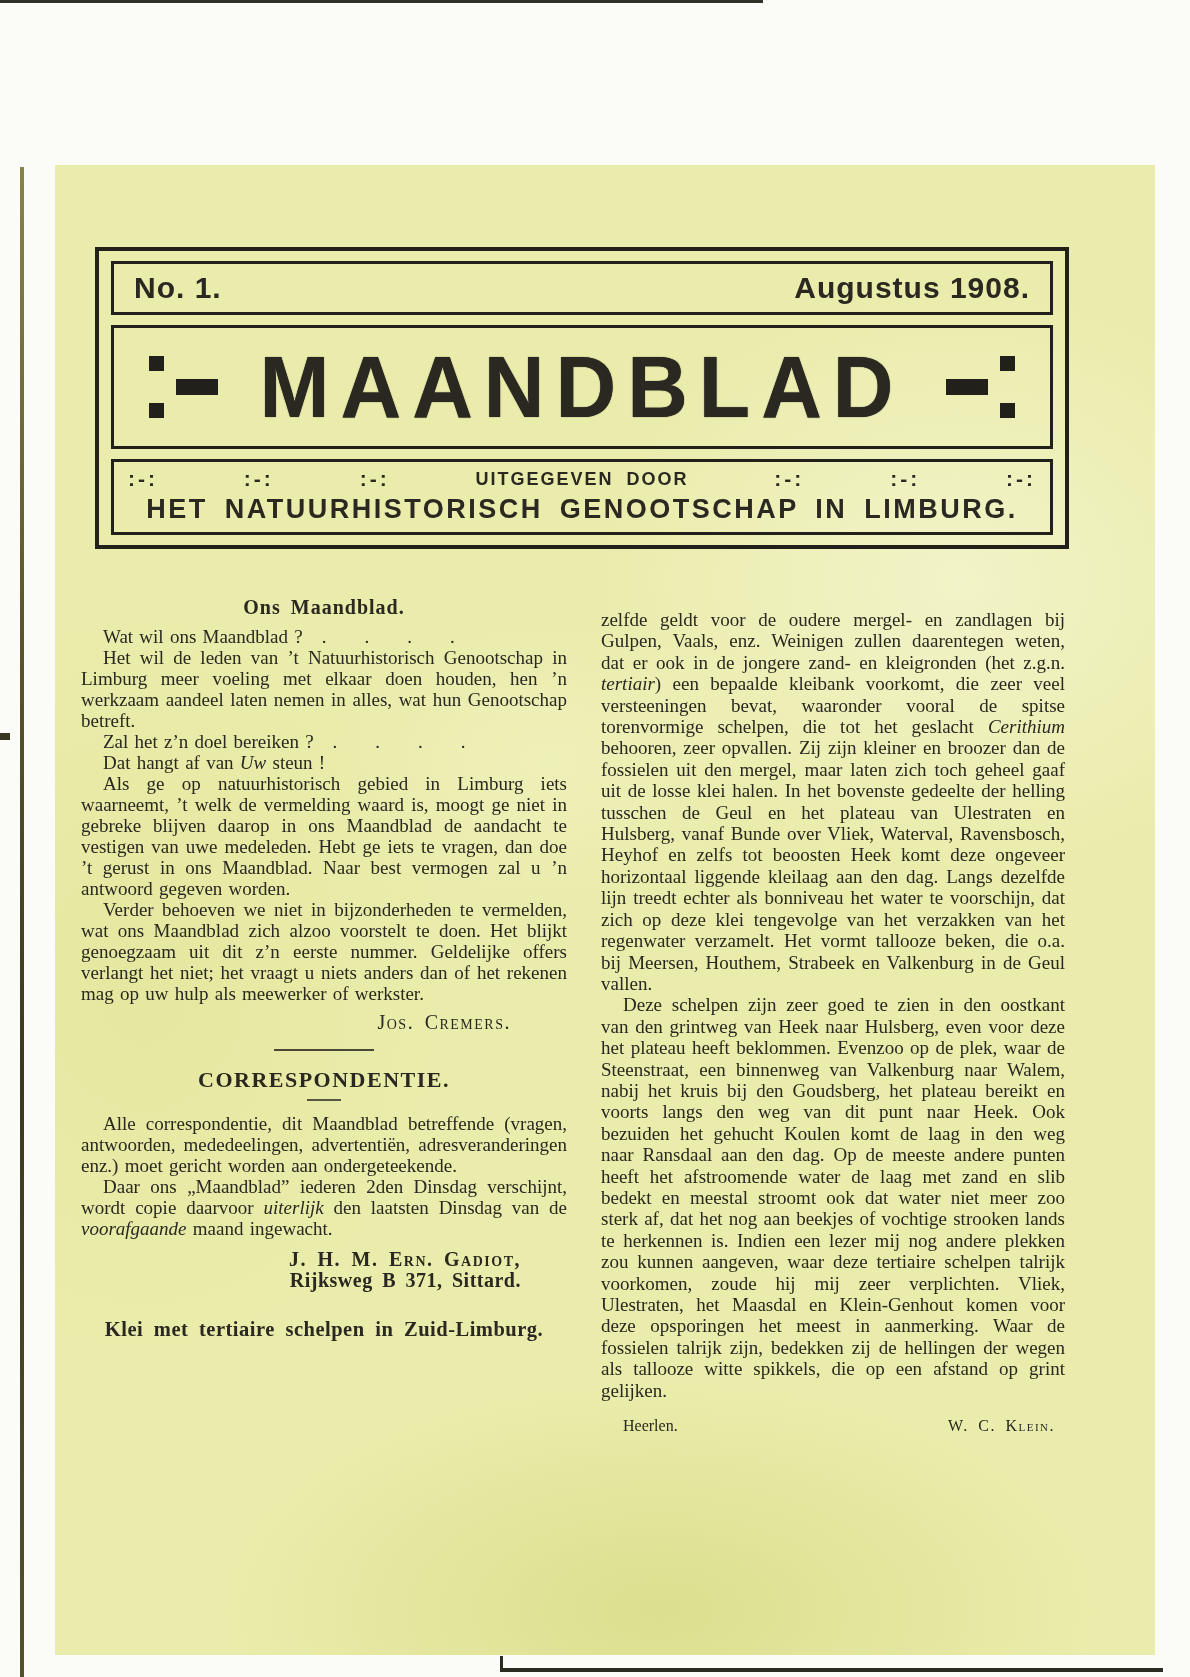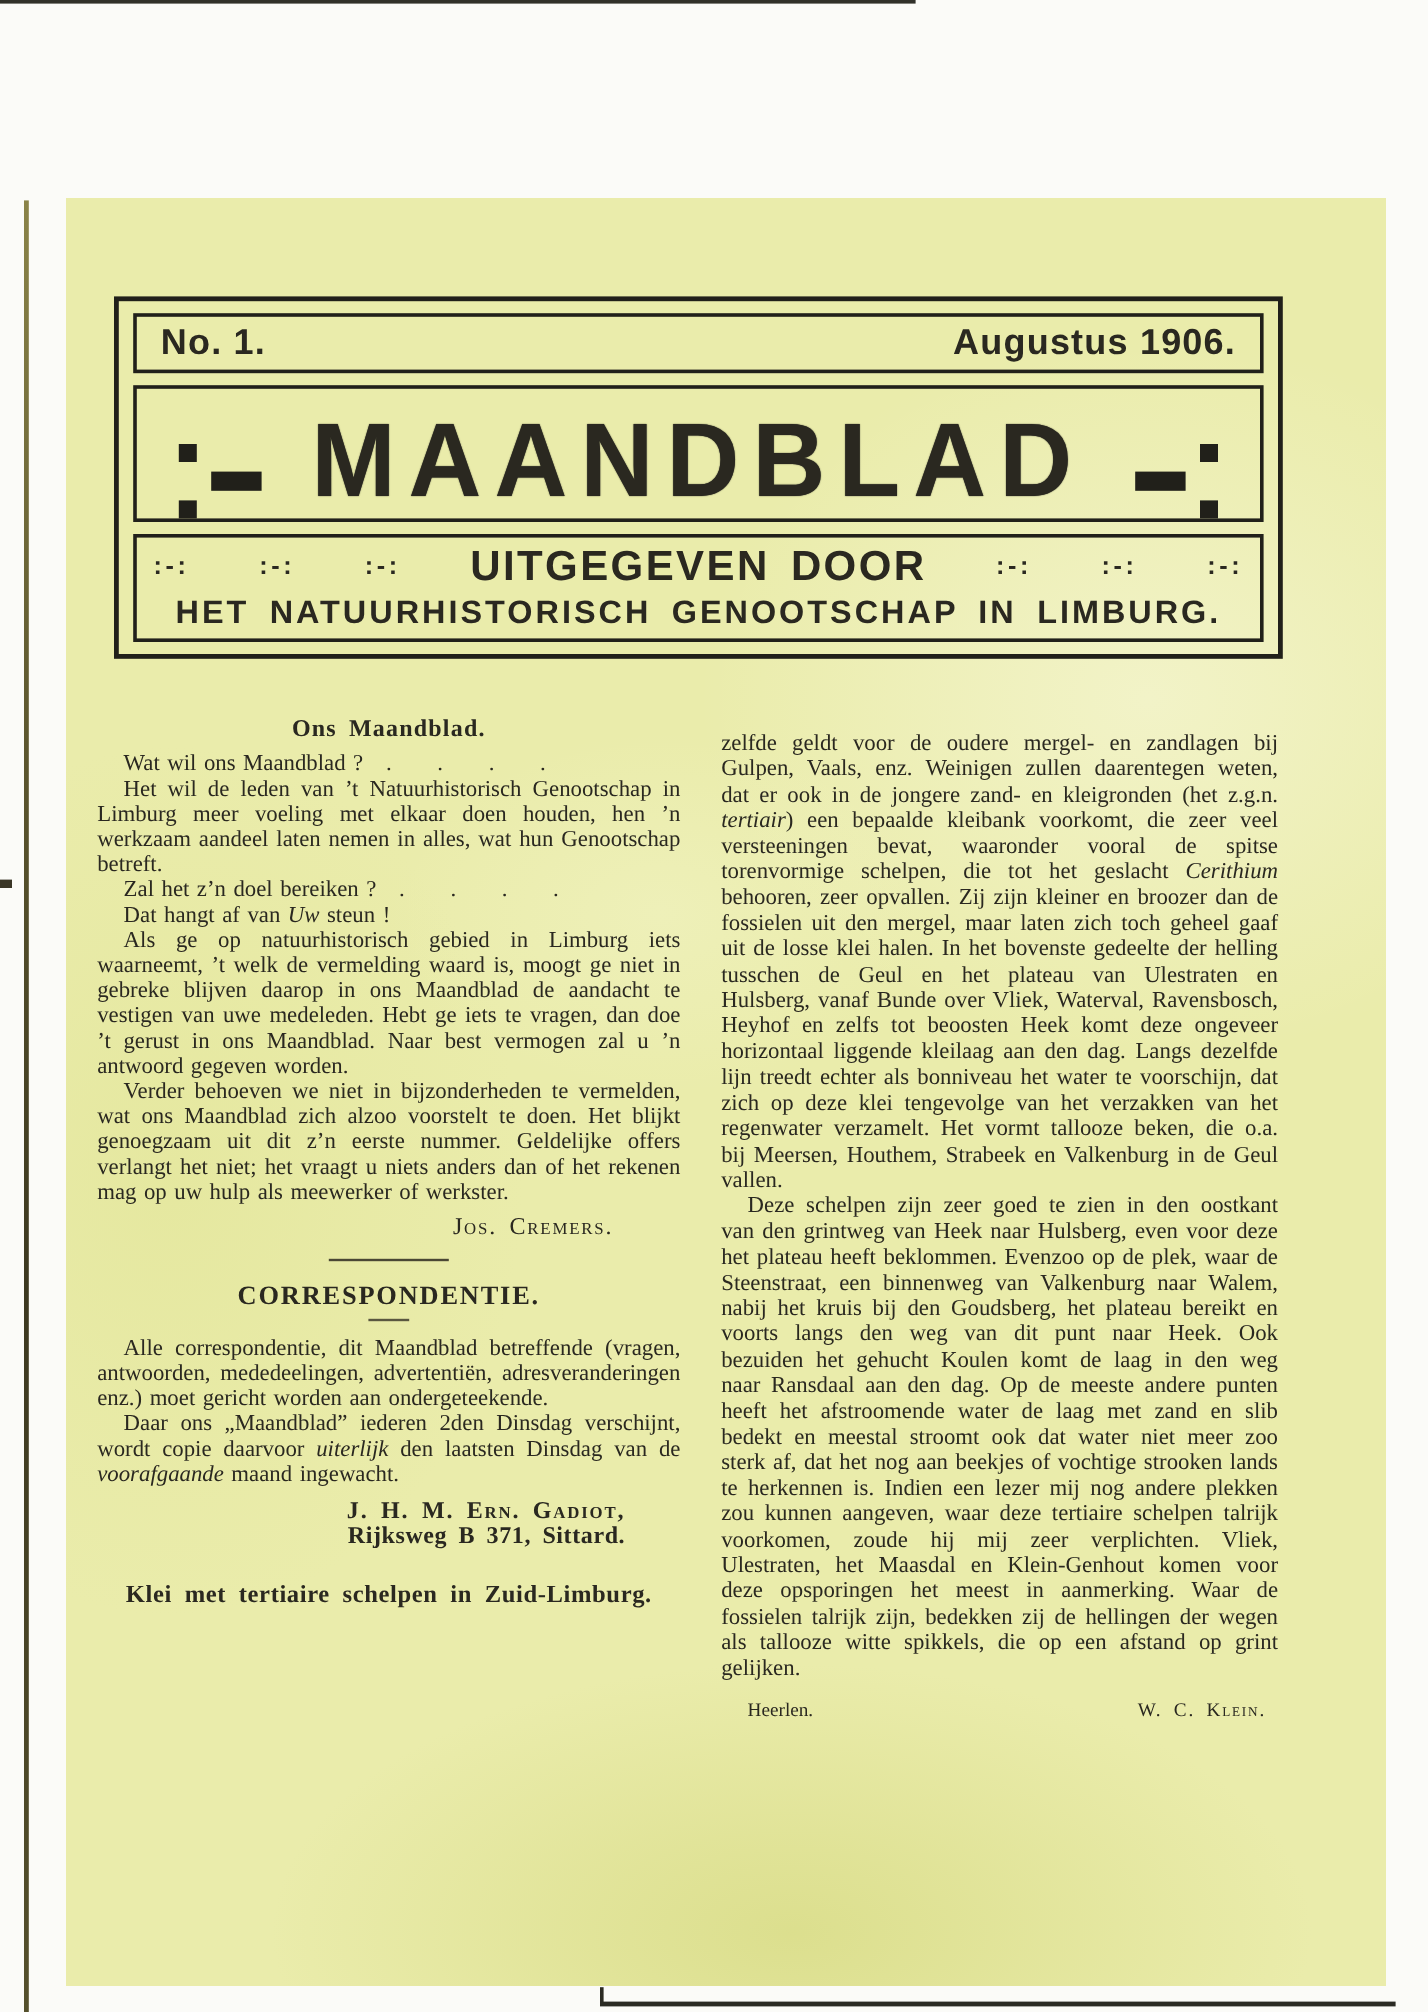--- a/index.html
+++ b/index.html
@@ -34,42 +34,42 @@
     border:4px solid #21201a;padding:10px 12px;
     display:flex;flex-direction:column;gap:10px;
     font-family:"Liberation Sans", sans-serif;
   }
   .hdr-box{border:3px solid #21201a;}
   .issue-row{
     height:48px;display:flex;justify-content:space-between;align-items:center;
     padding:0 20px;font-size:30px;font-weight:bold;letter-spacing:1px;text-align:right;
   }
   .mast-box{
-    height:118px;display:flex;justify-content:space-between;align-items:flex-end;
+    height:118px;display:flex;justify-content:space-between;align-items:center;
     padding:0 35px;
   }
   .mast-title{
     font-size:84px;font-weight:bold;letter-spacing:11px;
     transform:scaleY(1.04);
     text-shadow:0 0 1px #21201a;
     white-space:nowrap;
   }
   .orn{display:flex;align-items:center;gap:12px;}
   .orn .colon{display:flex;flex-direction:column;justify-content:space-between;height:62px;}
   .orn .sq{width:15px;height:15px;background:#21201a;}
   .orn .dash{width:42px;height:16px;background:#21201a;}
   .pub-box{
     flex:1;display:flex;flex-direction:column;justify-content:center;
     padding:4px 14px 6px 14px;
   }
   .pub-row1{
     display:flex;justify-content:space-between;align-items:center;
     font-size:21px;font-weight:bold;letter-spacing:3px;
   }
-  .pub-row1 .pub-label{font-size:35px;letter-spacing:2px;word-spacing:6px;text-align:center;}
+  .pub-row1 .pub-label{font-size:18px;letter-spacing:2px;word-spacing:6px;text-align:center;}
   .pub-row2{
     text-align:center;font-size:27px;font-weight:bold;
     letter-spacing:2.5px;word-spacing:7px;margin-top:3px;white-space:nowrap;
   }
 
   
   .col{position:absolute;font-size:19px;line-height:21px;text-align:justify;word-spacing:1.5px;}
   .col-left{left:26px;top:432px;width:486px;}
   .col-right{left:546px;top:444px;width:464px;line-height:21.4px;}
   .col p{margin:0;text-indent:22px;}
@@ -97,21 +97,21 @@
 <div class="book-edge"></div>
 <div class="edge-dash"></div>
 <div class="bottom-line"></div>
 <div class="bottom-tick"></div>
 
 <div class="paper">
 
   <div class="hdr-frame">
     <div class="hdr-box issue-row">
       <span>No. 1.</span>
-      <span>Augustus 1906.</span>
+      <span>Augustus 1908.</span>
     </div>
 
     <div class="hdr-box mast-box">
       <span class="orn">
         <span class="colon">
             <span class="sq"></span>
             <span class="sq"></span>
           </span>
         <span class="dash"></span>
       </span>

